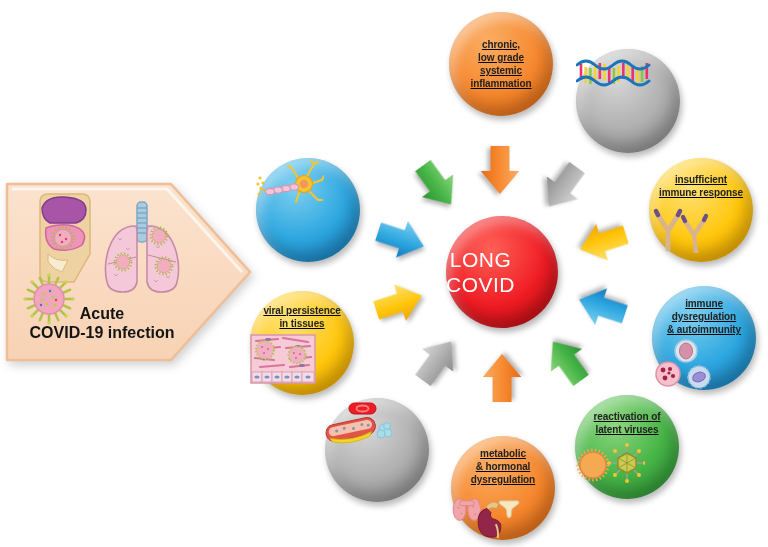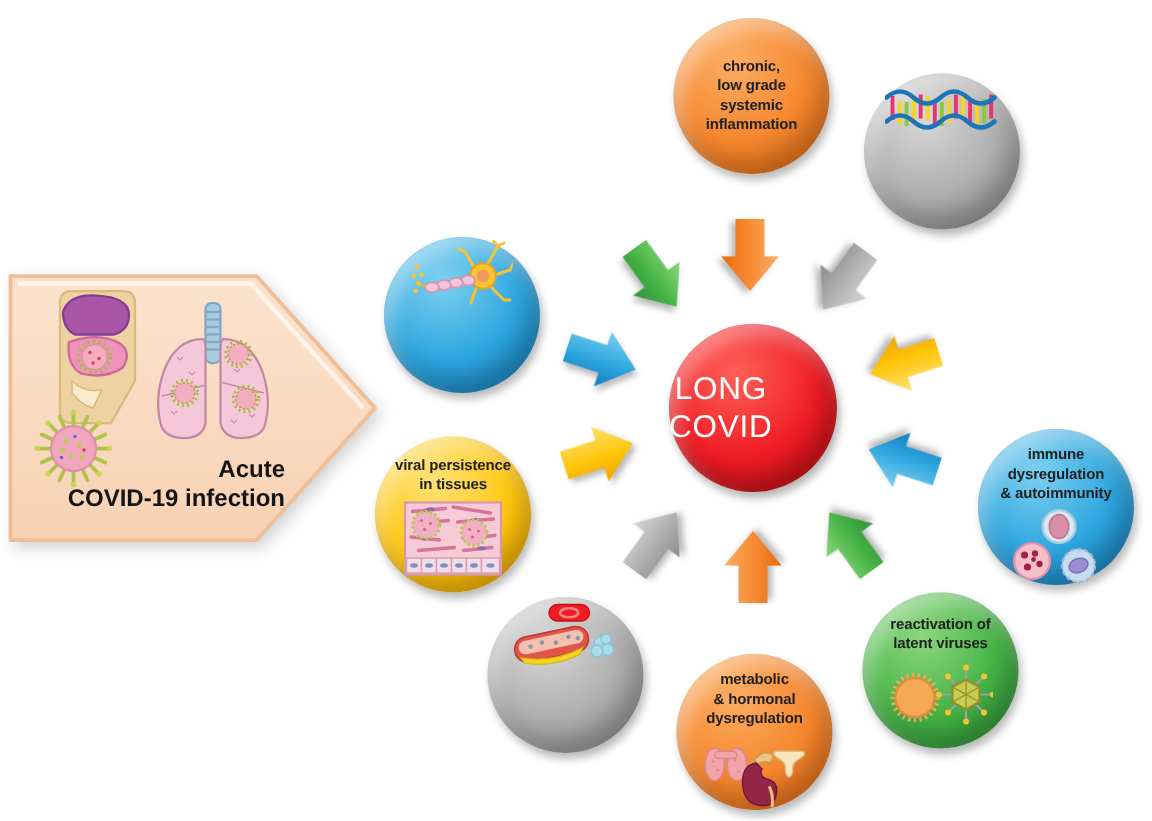--- a/index.html
+++ b/index.html
@@ -1,24 +1,24 @@
 <!DOCTYPE html>
 <html style="--green-light: #8ED77F; --green-base: #46B446; --green-dark: #2C9135; --orange-light: #FBAD63; --orange-base: #F6882F; --orange-dark: #E66A0F; --gray-light: #D8D8D8; --gray-base: #ADADAD; --gray-dark: #8A8A8A; --yellow-light: #FFE277; --yellow-base: #FFC60B; --yellow-dark: #EFA400; --blue-light: #7ED0F0; --blue-base: #2EA7E0; --blue-dark: #1379BC; --red-light: #FF6057; --red-base: #EF1B23; --red-dark: #C40D13; --peach-light: #FBE3CE; --peach-base: #F8D2B4; --peach-border: #EFBE97;"><head>
 <meta charset="utf-8">
 <style>
   html,body{margin:0;padding:0;background:#fff;}
   #canvas{position:relative;width:768px;height:547px;background:#fff;overflow:hidden;
           font-family:"Liberation Sans",sans-serif;}
 
   
   .circle{position:absolute;width:104px;height:104px;border-radius:50%;
-          display:flex;flex-direction:column;align-items:center;
+          display:flex;flex-direction:column;
           box-shadow:inset -6px -10px 14px rgba(0,0,0,.22),
                      inset 5px 8px 12px rgba(255,255,255,.45),
-                     2px 4px 6px rgba(0,0,0,.28);}
+                     2px 4px 6px rgba(0,0,0,.28);text-decoration:underline;}
   .circle .label{font-weight:bold;font-size:10px;line-height:1.3;color:#212121;
                  text-align:center;white-space:pre-line;margin-top:13px;letter-spacing:-.1px;}
   .circle .icon{margin-top:3px;}
   .circle.center-text{justify-content:center;}
   .circle.center-text .label{margin-top:0;}
 
   .c-green {background:radial-gradient(circle at 38% 28%,var(--green-light) 0%,var(--green-base) 52%,var(--green-dark) 100%);}
   .c-orange{background:radial-gradient(circle at 38% 28%,var(--orange-light) 0%,var(--orange-base) 52%,var(--orange-dark) 100%);}
   .c-gray  {background:radial-gradient(circle at 38% 28%,var(--gray-light) 0%,var(--gray-base) 55%,var(--gray-dark) 100%);}
   .c-yellow{background:radial-gradient(circle at 38% 28%,var(--yellow-light) 0%,var(--yellow-base) 55%,var(--yellow-dark) 100%);}
@@ -41,21 +41,21 @@
   .a-green  .shape{background:linear-gradient(to bottom,var(--green-light),var(--green-base) 55%,var(--green-dark));}
   .a-orange .shape{background:linear-gradient(to bottom,var(--orange-light),var(--orange-base) 55%,var(--orange-dark));}
   .a-gray   .shape{background:linear-gradient(to bottom,var(--gray-light),var(--gray-base) 55%,var(--gray-dark));}
   .a-yellow .shape{background:linear-gradient(to bottom,var(--yellow-light),var(--yellow-base) 55%,var(--yellow-dark));}
   .a-blue   .shape{background:linear-gradient(to bottom,var(--blue-light),var(--blue-base) 55%,var(--blue-dark));}
 
   
   #source-arrow{position:absolute;left:4px;top:176px;width:252px;height:192px;}
   #source-arrow svg.bg{position:absolute;left:0;top:0;filter:drop-shadow(3px 4px 5px rgba(0,0,0,.18));}
   #source-arrow .art{position:absolute;}
-  #source-label{position:absolute;left:10px;top:128px;width:176px;text-align:right;
+  #source-label{position:absolute;left:10px;top:128px;width:176px;text-align:center;
       font-weight:bold;font-size:16px;line-height:1.2;color:#141414;white-space:pre-line;}
 </style>
 </head>
 <body>
 
 <div id="canvas">
 
   <div id="source-arrow">
     <svg class="bg" width="252" height="192" viewBox="0 0 252 192">
       <defs>
@@ -218,20 +218,40 @@
           <line x1="56.7" y1="12" x2="56.7" y2="28" stroke="#E8336D"></line>
         <line x1="61.4" y1="13" x2="61.4" y2="29" stroke="#F5D327"></line>
           <line x1="66.1" y1="11" x2="66.1" y2="27" stroke="#8DC63F"></line>
         <line x1="70.8" y1="8" x2="70.8" y2="24" stroke="#E8336D"></line>
       </g>
       <path d="M1 10 Q10 2 19 10 T37 10 T55 10 T73 10" fill="none" stroke="#1B75BB" stroke-width="3" stroke-linecap="round"></path>
       <path d="M1 26 Q10 18 19 26 T37 26 T55 26 T73 26" fill="none" stroke="#1B75BB" stroke-width="3" stroke-linecap="round"></path>
     </svg>
   </div>
 
+  <div class="circle c-yellow" style="left:649px;top:158px">
+    <div class="label" style="margin-top:15px">insufficient
+immune response</div>
+    <svg class="icon" style="margin-top:4px" width="62" height="50" viewBox="0 0 62 50">
+      <g stroke="#D8B48C" stroke-width="5" stroke-linecap="round" fill="none">
+        <path d="M19 46 L19 28 M19 28 L9 12 M19 28 L29 12"></path>
+      </g>
+      <g stroke="#6E4E86" stroke-width="4.5" stroke-linecap="round">
+        <line x1="9" y1="12" x2="7" y2="8"></line>
+          <line x1="29" y1="12" x2="31" y2="8"></line>
+      </g>
+      <g stroke="#D8B48C" stroke-width="4.6" stroke-linecap="round" fill="none">
+        <path d="M47 49 L45 32 M45 32 L36 18 M45 32 L55 17"></path>
+      </g>
+      <g stroke="#6E4E86" stroke-width="4.2" stroke-linecap="round">
+        <line x1="36" y1="18" x2="34" y2="14"></line>
+          <line x1="55" y1="17" x2="57" y2="13"></line>
+      </g>
+    </svg>
+  </div>
 
   <div class="circle c-blue" style="left:652px;top:286px">
     <div class="label" style="margin-top:11px">immune
 dysregulation
 &amp; autoimmunity</div>
     <svg class="icon" width="64" height="50" viewBox="0 0 64 50">
       <circle cx="34" cy="12" r="11" fill="#D6E8F0" stroke="#A8CADC" stroke-width="1.5"></circle>
       <ellipse cx="34" cy="12" rx="6.5" ry="8" fill="#D890A8" stroke="#C0708E" stroke-width="1"></ellipse>
       <circle cx="16" cy="35" r="12" fill="#F5C0CC" stroke="#E090A8" stroke-width="1.5"></circle>
       <g fill="#A52045">

